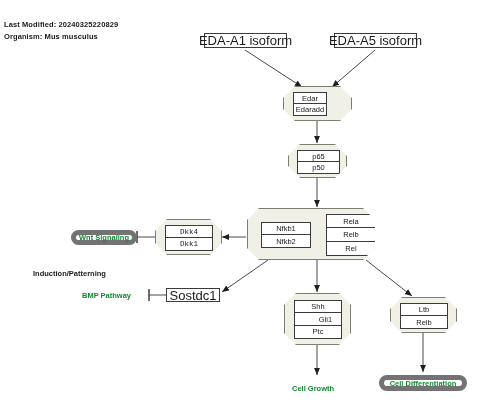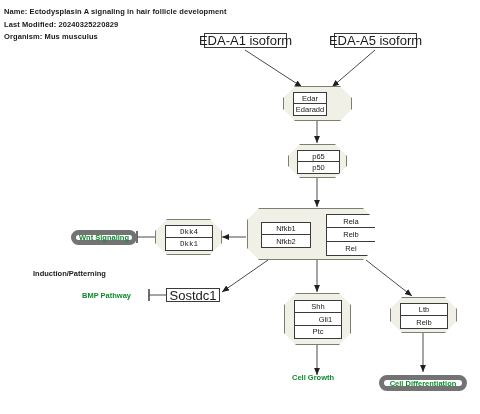--- a/index.html
+++ b/index.html
@@ -109,21 +109,20 @@
     font-size: 7.5px;
     font-weight: bold;
     white-space: nowrap;
   }
 </style>
 </head>
 <body>
 
 <div id="canvas">
 
-  <div class="meta" id="meta-name">Name: Ectodysplasin A signaling in hair follicle development</div>
   <div class="meta" id="meta-modified">Last Modified: 20240325220829</div>
   <div class="meta" id="meta-organism">Organism: Mus musculus</div>
 
   <svg id="edges" viewBox="0 0 480 414">
     <defs>
       <marker id="ah" markerWidth="9" markerHeight="9" refX="7.2" refY="3" orient="auto" markerUnits="strokeWidth">
         <path d="M0,0 L7.2,3 L0,6 z" fill="#1f1f1f"></path>
       </marker>
     </defs>
     <g stroke="#4a4a4a" stroke-width="1" fill="none">
@@ -207,17 +206,17 @@
       <div class="member" style="height:13px;">Relb</div>
     </div>
   </div>
 
   <div class="pill" style="left:71px; top:230px; width:66px; height:15px;">Wnt Signaling</div>
 
   <div class="plain-green" style="left:82px; top:291px;">BMP Pathway</div>
 
   <div class="section-label" style="left:33px; top:269px;">Induction/Patterning</div>
 
-  <div class="plain-green" style="left:292px; top:373px;">Cell Growth</div>
+  <div class="plain-green" style="left:292px; top:384px;">Cell Growth</div>
 
   <div class="pill" style="left:379px; top:375px; width:88px; height:16px;">Cell Differentiation</div>
 
 </div>
 
 </body></html>

